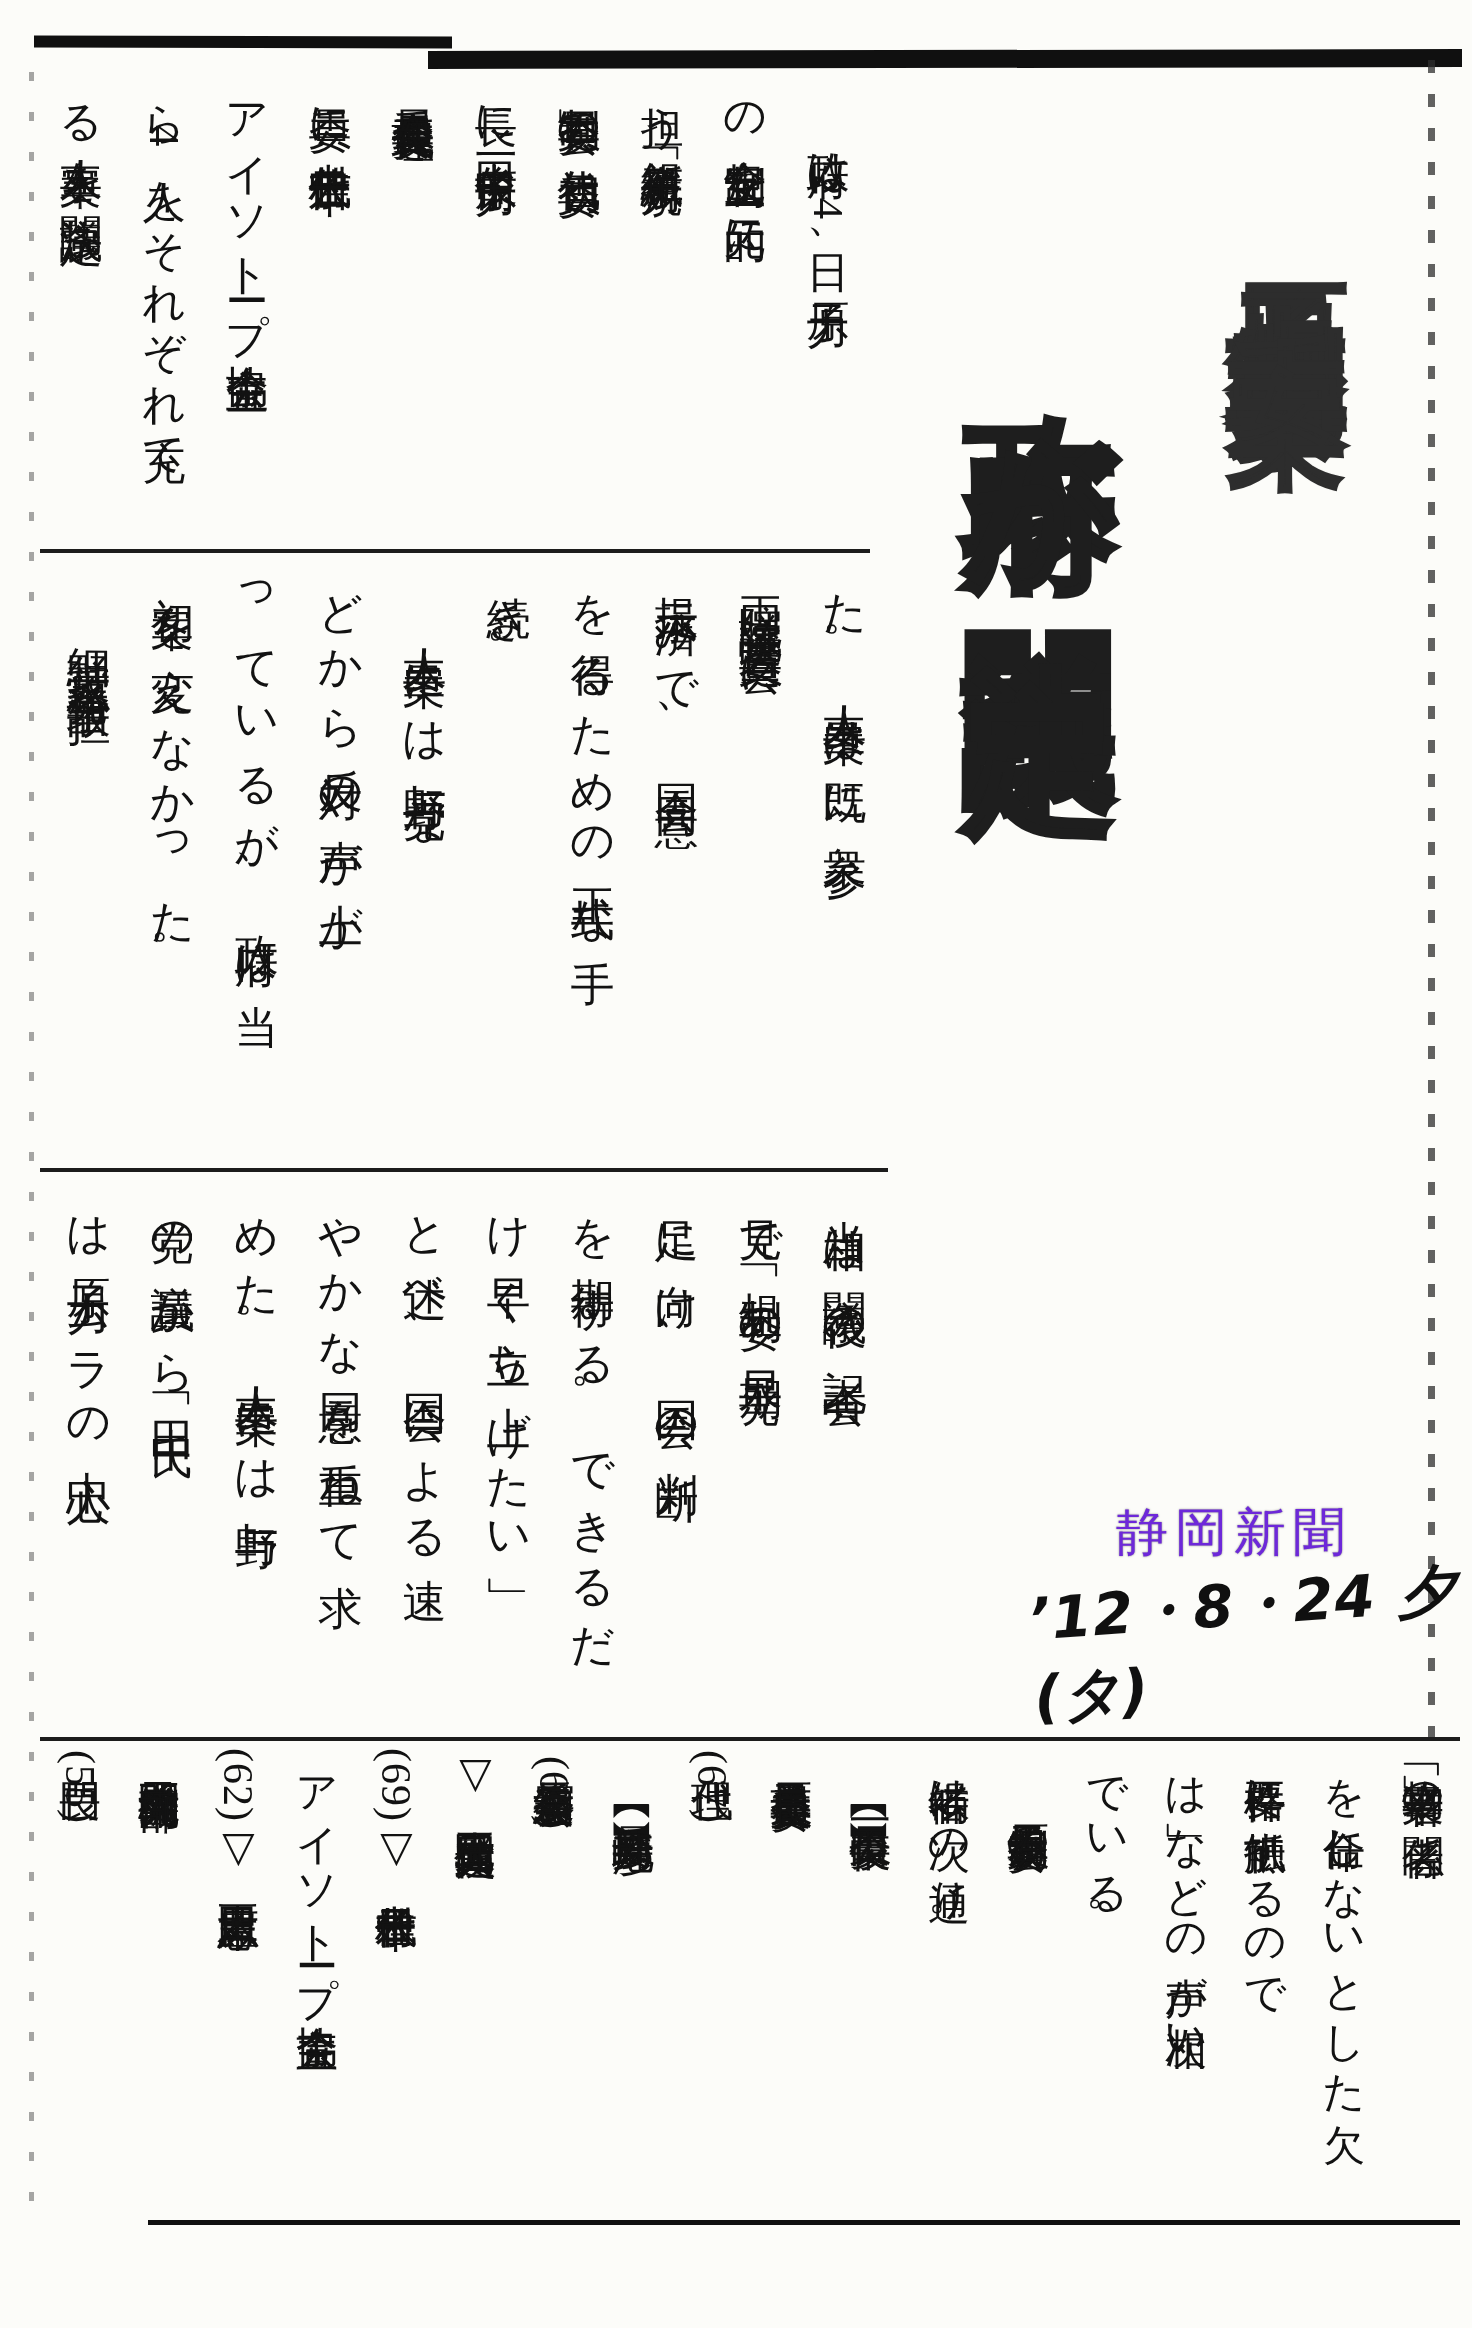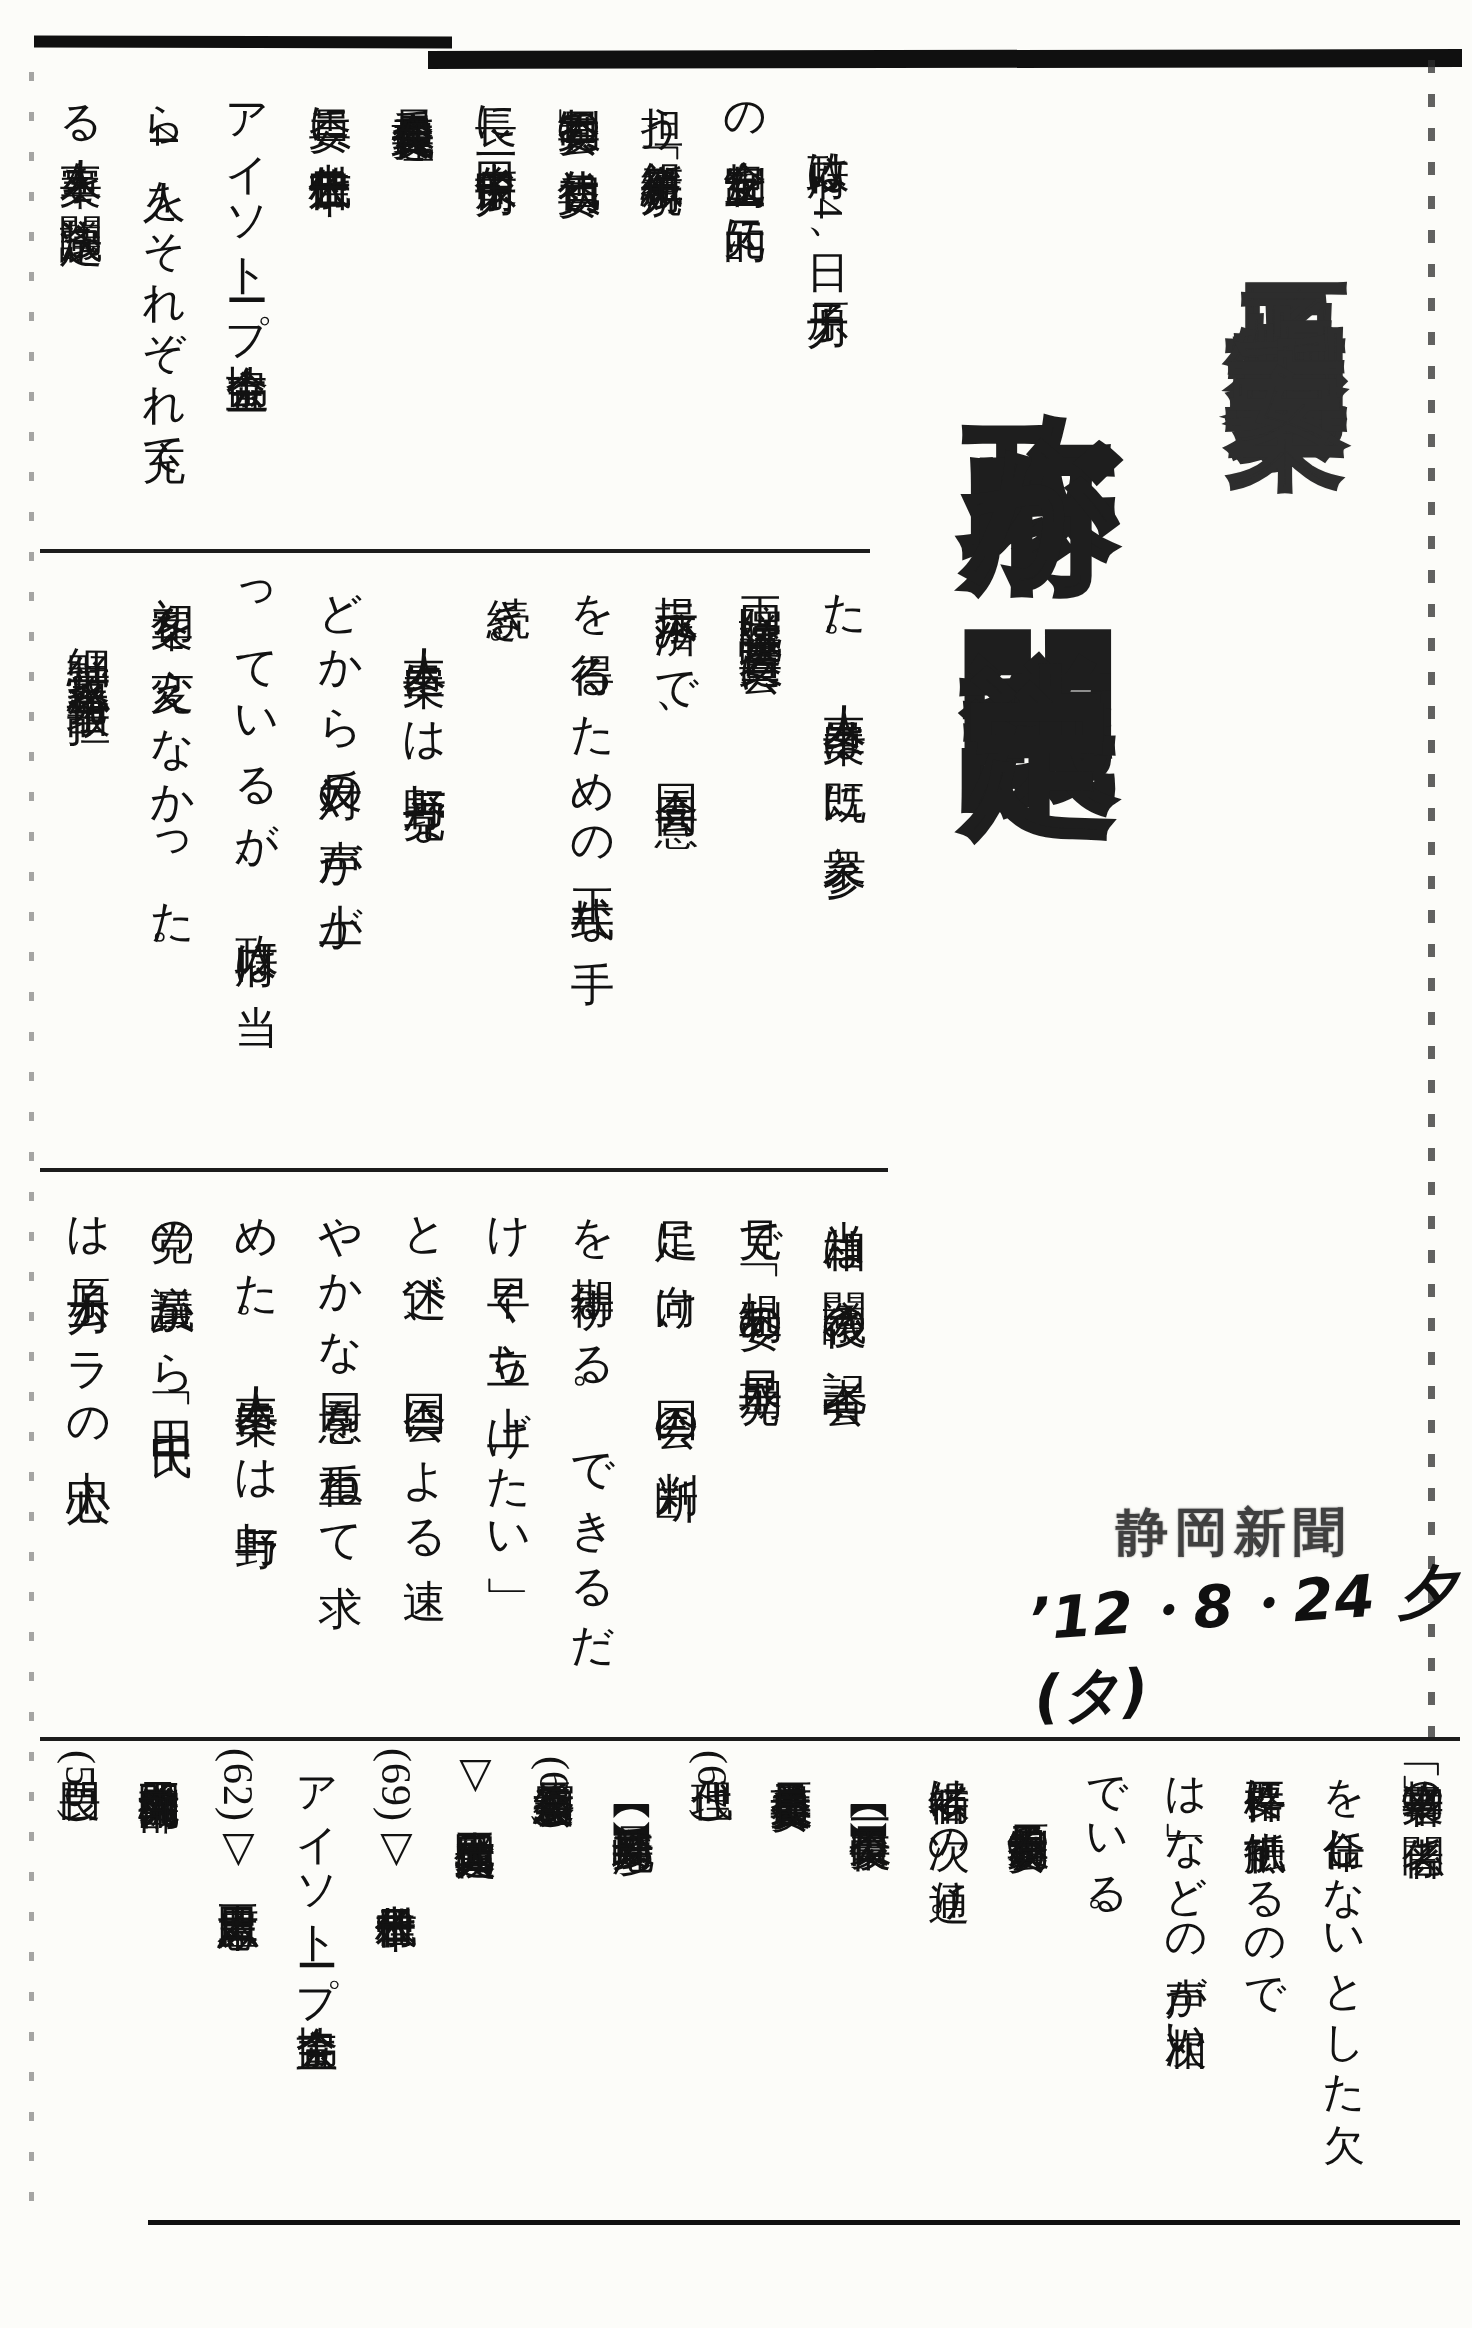--- a/index.html
+++ b/index.html
@@ -48,22 +48,22 @@
     font-size:122px; line-height:164px; letter-spacing:9px;
     color:#2d2d2d; -webkit-text-stroke:2.5px #2d2d2d;
   }
   .headline.main {
     left:878px; top:298px; width:312px; height:1180px;
     font-size:152px; line-height:300px; letter-spacing:14px;
     color:#1e1e1e; -webkit-text-stroke:6px #1e1e1e;
   }
   .credit {
     position:absolute; left:1116px; top:1498px;
-    font-size:52px; font-weight:bold; letter-spacing:7px;
-    color:#404040; text-shadow:0 0 2px rgba(40,40,40,.6);
+    font-size:52px; font-weight:normal; letter-spacing:7px;
+    color:#6d28d9; text-shadow:0 0 2px rgba(40,40,40,.6);
   }
   .handwriting {
     position:absolute; left:1026px; top:1582px; width:440px;
     font-family:"DejaVu Sans","Liberation Sans",sans-serif;
     font-style:italic; font-weight:bold; font-size:58px; letter-spacing:1px;
     color:#101010; transform:rotate(-4deg); transform-origin:left top;
   }
 </style>
 </head>
 <body>

